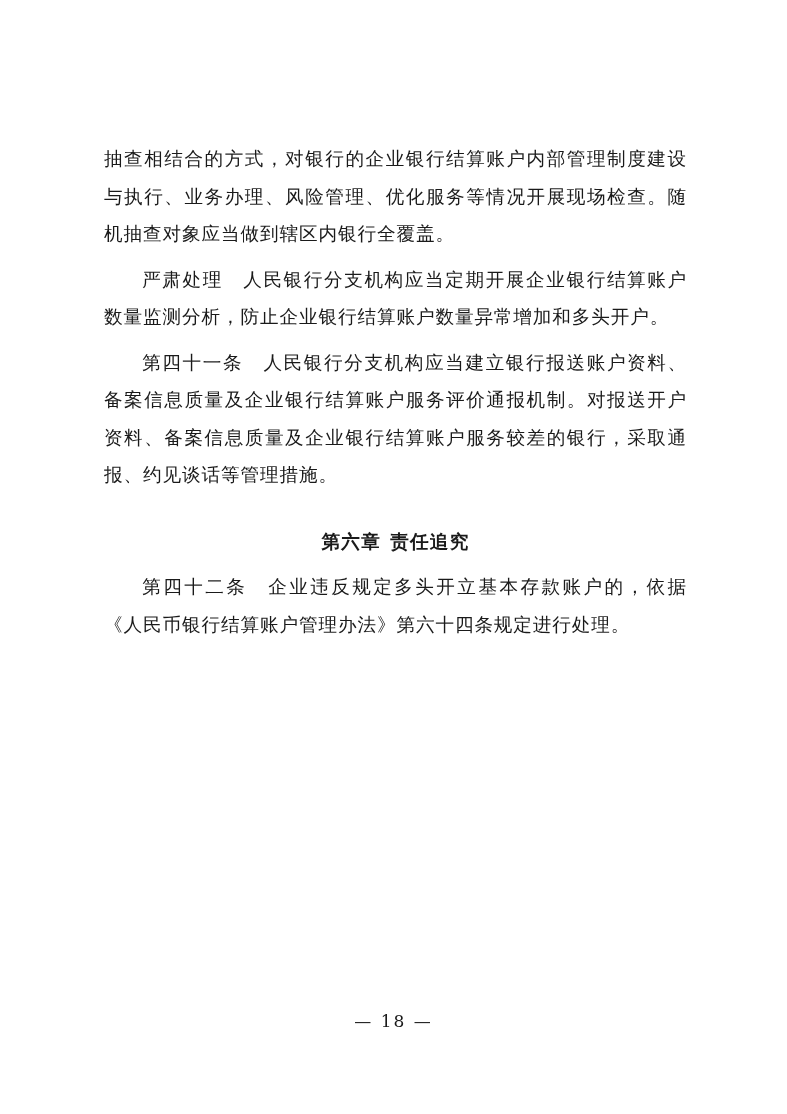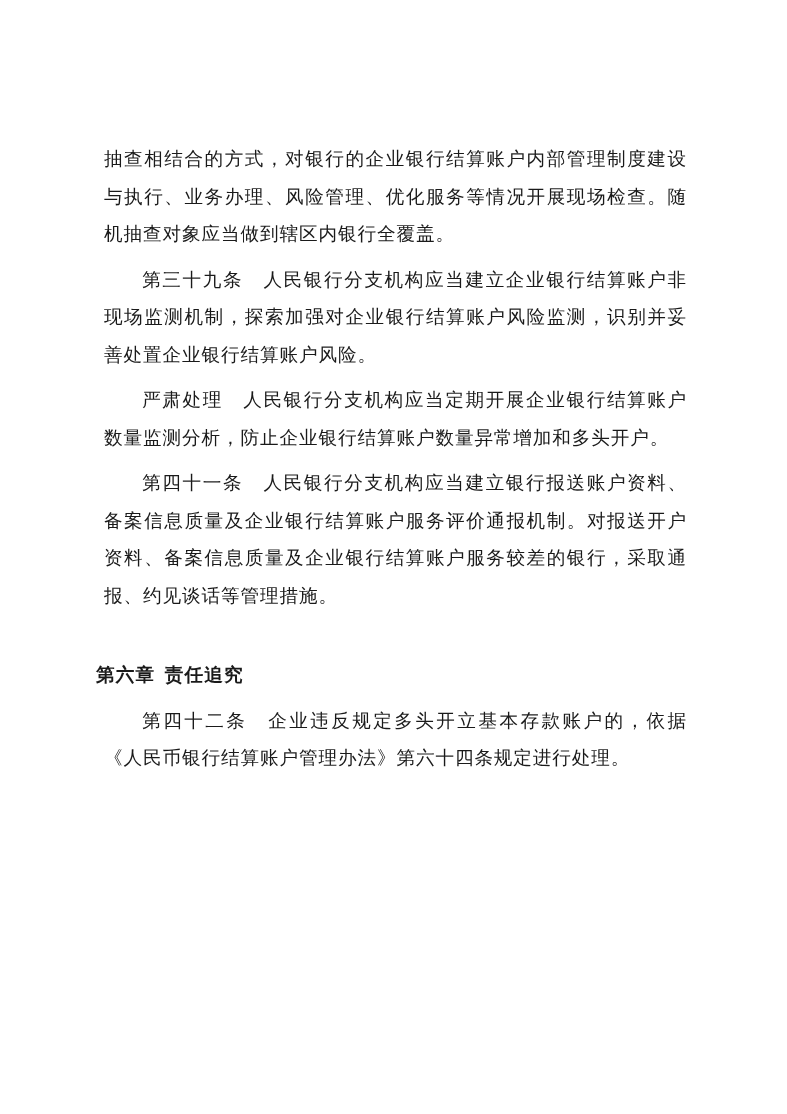--- a/index.html
+++ b/index.html
@@ -35,21 +35,22 @@
     text-indent: 0;
   }
   .para.indent {
     text-indent: 2.05em;
   }
   .para .gap {
     display: inline-block;
     width: 1.05em;
   }
   .chapter-heading {
-    margin: 42px 0 8px 0;
+    margin: 29px 0 8px 0;
+    text-align: center;
     font-size: 18.6px;
     line-height: 37.5px;
     font-weight: bold;
     letter-spacing: 1.2px;
     font-family: "DejaVu Sans", "Liberation Sans", sans-serif;
   }
   .chapter-heading .sep {
     display: inline-block;
     width: 0.5em;
   }
@@ -69,36 +70,34 @@
 <body>
 
 <div class="page">
   <div class="doc-body">
 
     <p class="para">
       <span>抽查相结合的方式，对银行的企业银行结算账户内部管理制度建设与执行、业务办理、风险管理、优化服务等情况开展现场检查。随机抽查对象应当做到辖区内银行全覆盖。</span>
     </p>
 
 
-    <p class="para indent">
-      <span>第三十九条</span><span class="gap"></span><span>人民银行分支机构应当建立企业银行结算账户非现场监测机制，探索加强对企业银行结算账户风险监测，识别并妥善处置企业银行结算账户风险。</span>
-    </p>
 
     <p class="para indent">
       <span>严肃处理</span><span class="gap"></span><span>人民银行分支机构应当定期开展企业银行结算账户数量监测分析，防止企业银行结算账户数量异常增加和多头开户。</span>
     </p>
 
     <p class="para indent">
       <span>第四十一条</span><span class="gap"></span><span>人民银行分支机构应当建立银行报送账户资料、备案信息质量及企业银行结算账户服务评价通报机制。对报送开户资料、备案信息质量及企业银行结算账户服务较差的银行，采取通报、约见谈话等管理措施。</span>
     </p>
 
     <div class="chapter-heading">
       <span>第六章</span><span class="sep"></span><span>责任追究</span>
     </div>
 
     <p class="para indent">
       <span>第四十二条</span><span class="gap"></span><span>企业违反规定多头开立基本存款账户的，依据《人民币银行结算账户管理办法》第六十四条规定进行处理。</span>
     </p>
 
 
   </div>
 
+  <div class="page-number">— 18 —</div>
 </div>
 
 </body></html>

